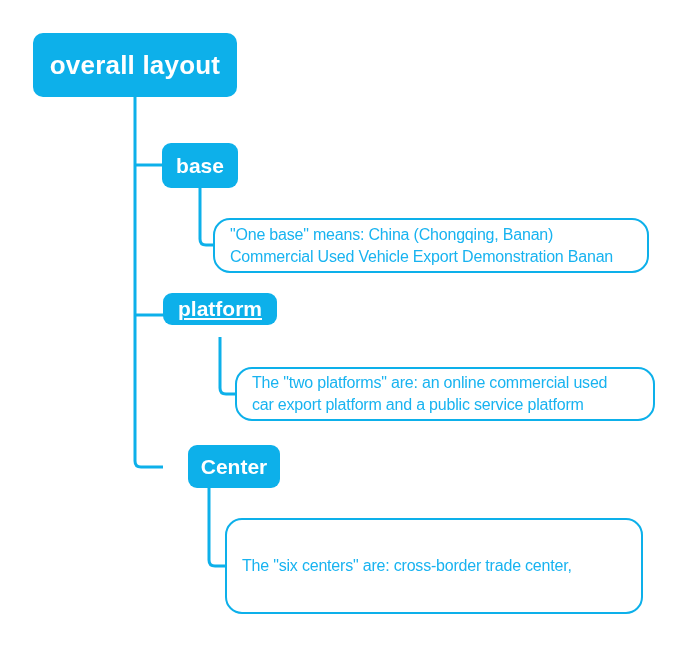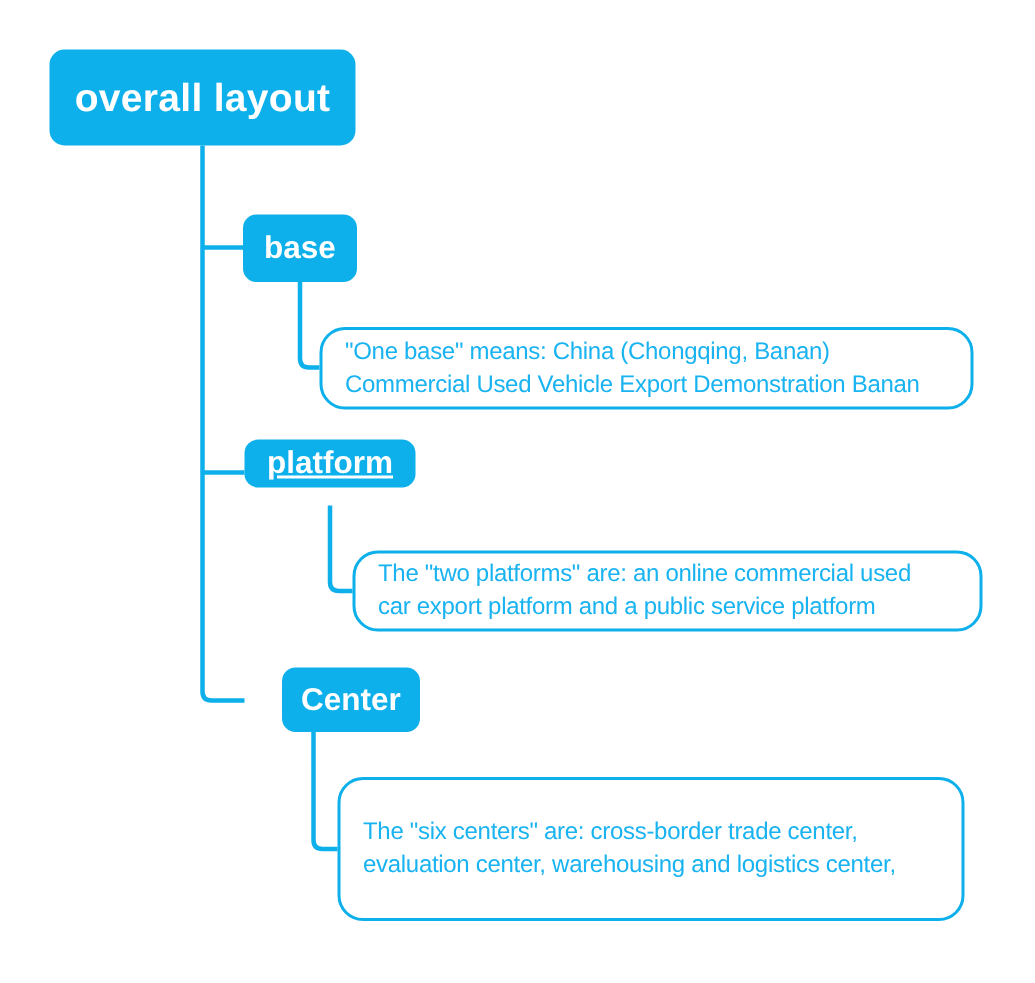--- a/index.html
+++ b/index.html
@@ -109,16 +109,15 @@
     <div class="note-line">The "two platforms" are: an online commercial used</div>
     <div class="note-line">car export platform and a public service platform</div>
   </div>
 
   <div class="node node-child node-center">
     <span>Center</span>
   </div>
 
   <div class="note note-3">
     <div class="note-line">The "six centers" are: cross-border trade center,</div>
-    <div class="note-line">evaluation center, warehousing and logistics center,</div>
   </div>
 
 </div>
 
 </body></html>

